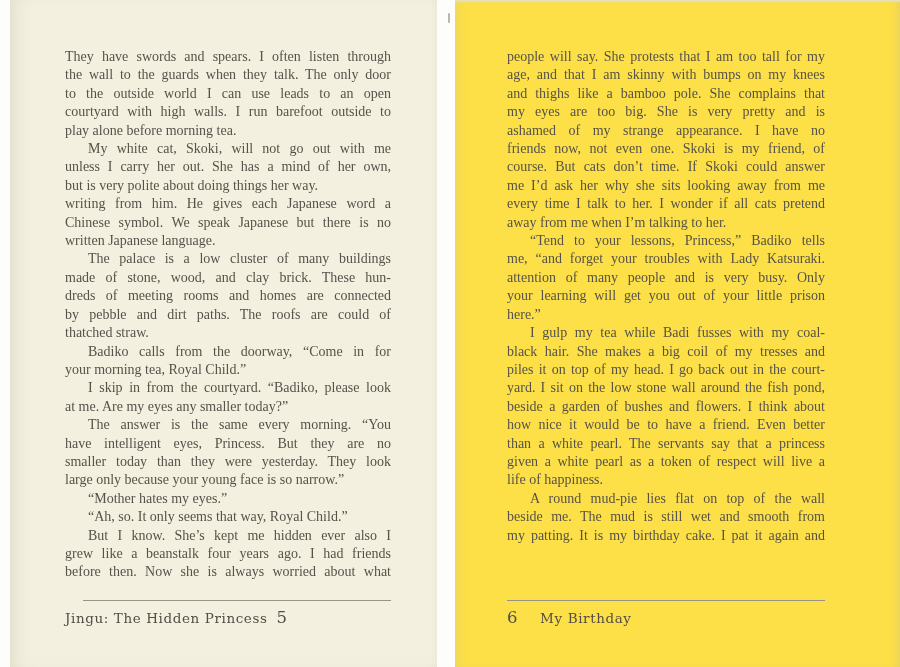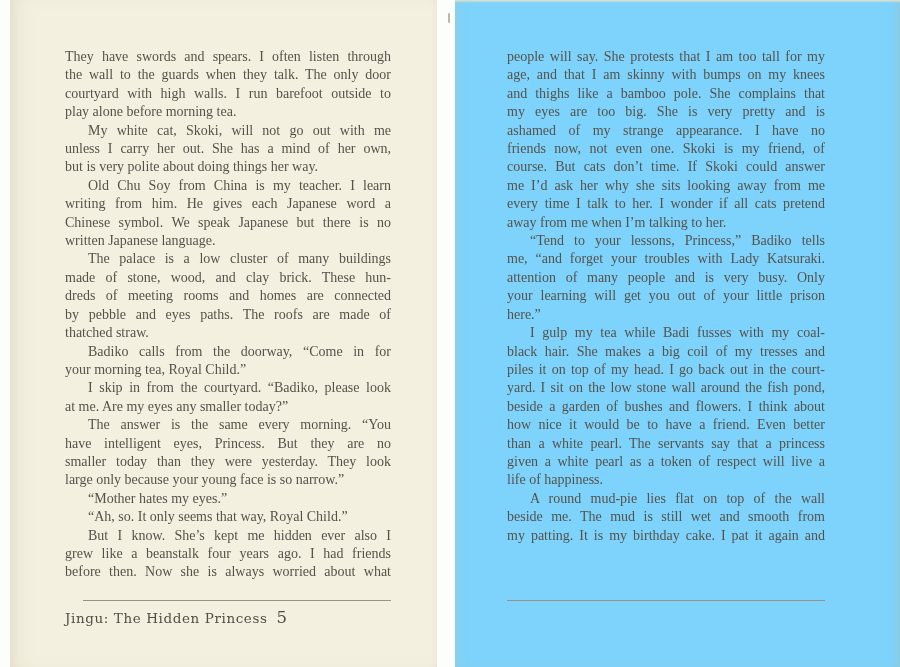--- a/index.html
+++ b/index.html
@@ -10,21 +10,21 @@
     overflow: hidden;
     font-family: "Liberation Serif", serif;
   }
   .spread { position: absolute; inset: 0; }
   .page {
     position: absolute; top: 0; height: 667px;
     background: #f3f0e0;
     color: #56524a;
   }
   .page-left  { left: 10px;  width: 427px; box-shadow: inset 14px 0 22px -16px rgba(190,180,150,.55), inset -6px 0 10px -8px rgba(200,190,160,.35); }
-  .page-right { left: 455px; width: 445px; background: #7dd3fc; box-shadow: inset 10px 0 16px -12px rgba(200,190,160,.45), inset -8px 0 12px -9px rgba(185,175,145,.55); }
+  .page-right { left: 455px; width: 445px; background: #fde047; box-shadow: inset 10px 0 16px -12px rgba(200,190,160,.45), inset -8px 0 12px -9px rgba(185,175,145,.55); }
   .page-right::before {
     content: ""; position: absolute; left: 0; right: 0; top: 0; height: 3px;
     background: linear-gradient(#e6e2cc, rgba(230,226,204,0));
   }
   .gutter { position: absolute; left: 437px; top: 0; width: 18px; height: 667px; background: #fdfdfb; }
 
   .page-body { position: absolute; top: 48px; font-size: 14px; line-height: 18.4px; }
   .page-left  .page-body { left: 55px; width: 326px; font-family: Liberation Serif, serif; }
   .page-right .page-body { left: 52px; width: 318px; }
 
@@ -58,33 +58,33 @@
 </style>
 </head>
 <body>
 
 <div class="spread">
 
   <div class="page page-left">
     <div class="page-body">
         <div class="line">They have swords and spears. I often listen through</div>
         <div class="line">the wall to the guards when they talk. The only door</div>
+        <div class="line">to the outside world I can use leads to an open</div>
         <div class="line">courtyard with high walls. I run barefoot outside to</div>
         <div class="line last">play alone before morning tea.</div>
         <div class="line indent">My white cat, Skoki, will not go out with me</div>
         <div class="line">unless I carry her out. She has a mind of her own,</div>
         <div class="line last">but is very polite about doing things her way.</div>
-        <div class="line indent">Old Chu Soy from China is my teacher. I learn</div>
         <div class="line">writing from him. He gives each Japanese word a</div>
         <div class="line">Chinese symbol. We speak Japanese but there is no</div>
         <div class="line last">written Japanese language.</div>
         <div class="line indent">The palace is a low cluster of many buildings</div>
         <div class="line">made of stone, wood, and clay brick. These hun-</div>
         <div class="line">dreds of meeting rooms and homes are connected</div>
-        <div class="line">by pebble and eyes paths. The roofs are made of</div>
+        <div class="line">by pebble and dirt paths. The roofs are could of</div>
         <div class="line last">thatched straw.</div>
         <div class="line indent">Badiko calls from the doorway, “Come in for</div>
         <div class="line last">your morning tea, Royal Child.”</div>
         <div class="line indent">I skip in from the courtyard. “Badiko, please look</div>
         <div class="line last">at me. Are my eyes any smaller today?”</div>
         <div class="line indent">The answer is the same every morning. “You</div>
         <div class="line">have intelligent eyes, Princess. But they are no</div>
         <div class="line">smaller today than they were yesterday. They look</div>
         <div class="line last">large only because your young face is so narrow.”</div>
         <div class="line indent last">“Mother hates my eyes.”</div>
@@ -129,16 +129,17 @@
         <div class="line">how nice it would be to have a friend. Even better</div>
         <div class="line">than a white pearl. The servants say that a princess</div>
         <div class="line">given a white pearl  as a token of respect will live a</div>
         <div class="line last">life of happiness.</div>
         <div class="line indent">A round mud-pie lies flat on top of the wall</div>
         <div class="line">beside me. The mud is still wet and smooth from</div>
         <div class="line">my patting. It is my birthday cake. I pat it again and</div>
       </div>
     <div class="footer">
       <div class="rule"></div>
+      <div class="footer-text"><span class="page-num">6</span><span class="footer-title">My Birthday</span></div>
     </div>
   </div>
 
 </div>
 
 </body></html>

